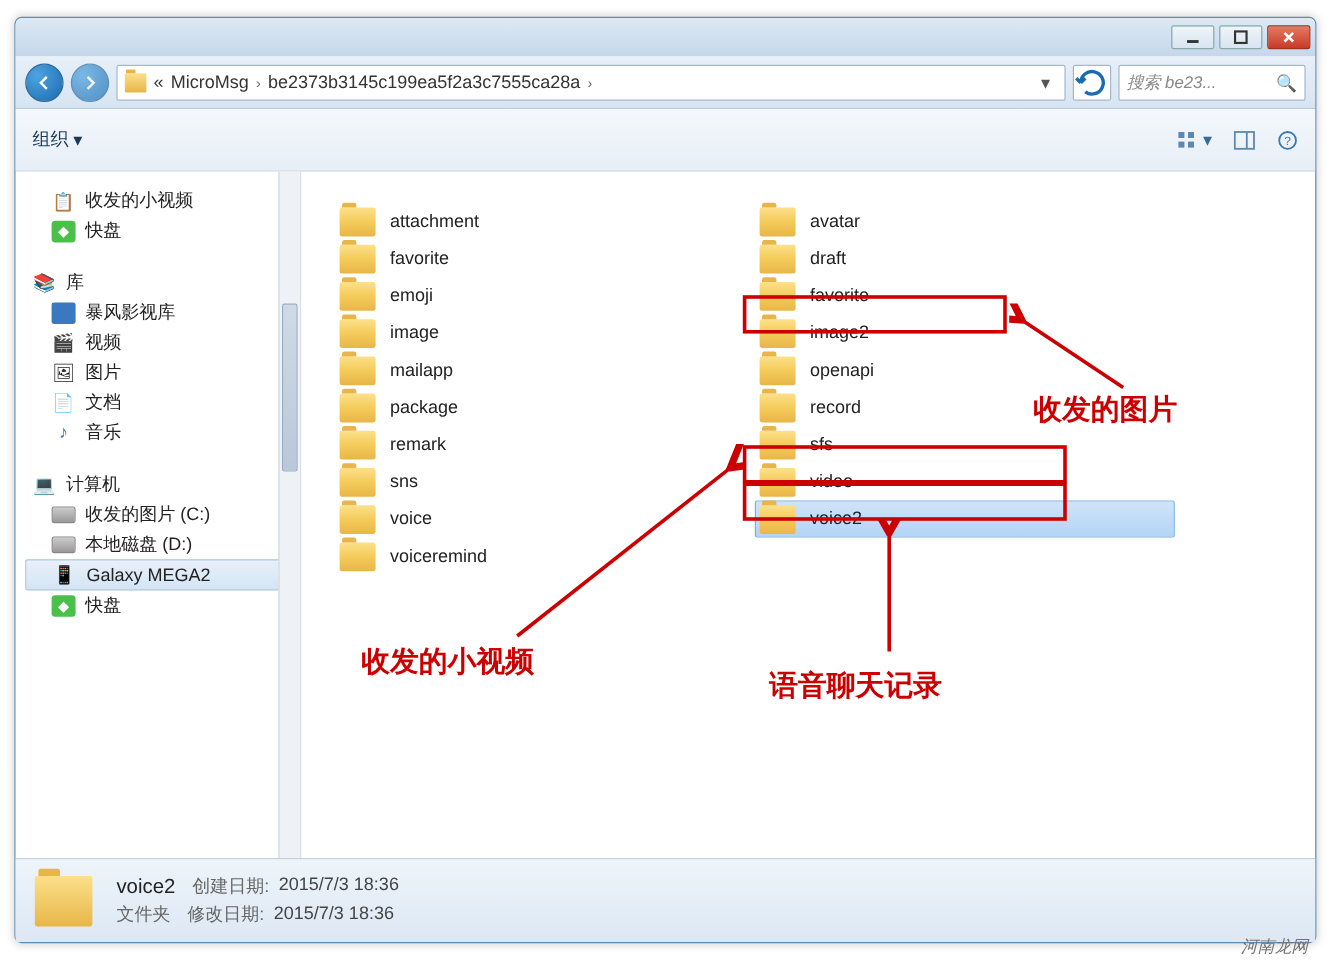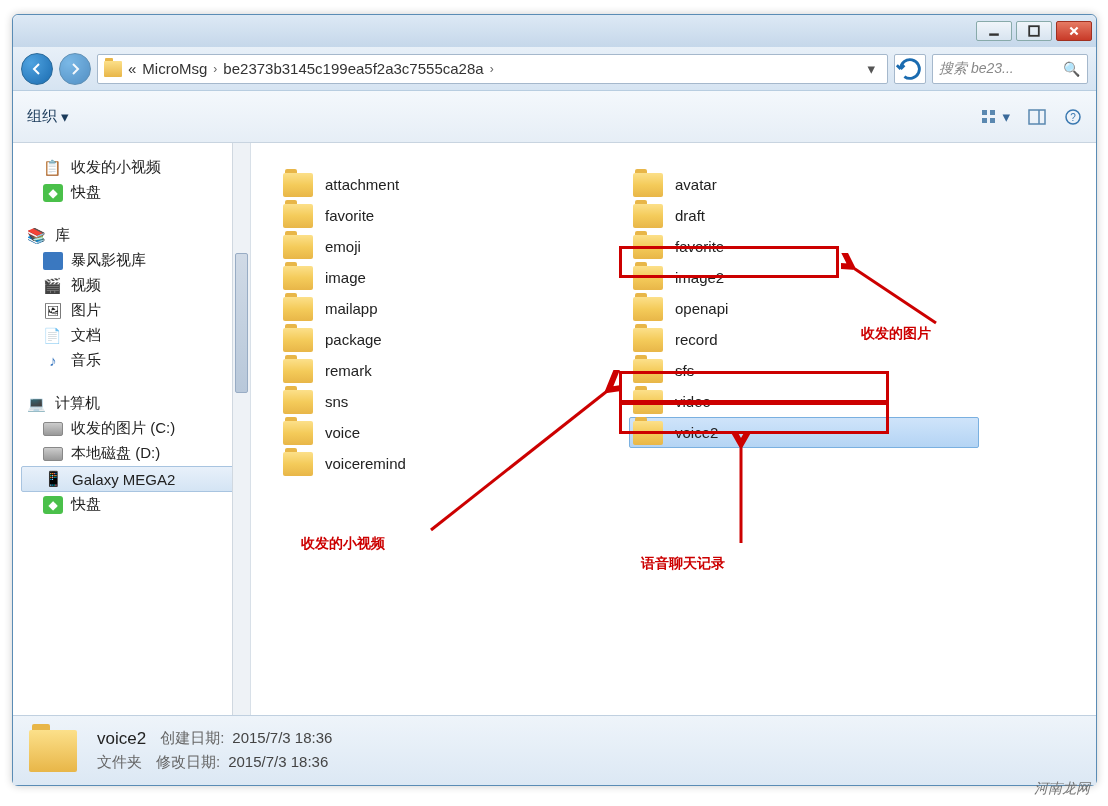--- a/index.html
+++ b/index.html
@@ -42,21 +42,21 @@
 
 .content { flex:1; display:flex; padding: 14px 0 0 28px; position:relative; overflow:visible;margin-top:12px;}
 .col { width: 350px; }
 .folder-row { display:flex; align-items:center; gap:12px; height:31px; font-size:15px; color:#222; padding-left:4px;}
 .folder-row.selected { background: linear-gradient(#cfe4fa,#b4d4f4); border:1px solid #7ab0e0; border-radius:2px; padding-left:3px;}
 .folder-icon { width:30px; height:24px; background: linear-gradient(#fce08a 0%, #f4cb5a 50%, #e8b648 100%); border-radius:2px; position:relative; flex-shrink:0;}
 .folder-icon::before { content:""; position:absolute; top:-4px; left:2px; width:12px; height:4px; background:#e8b648; border-radius:2px 2px 0 0;}
 
 .annot-box { position:absolute; border:3px solid #cc0000; pointer-events:none;}
 .annot-arrow { position:absolute; pointer-events:none; }
-.annot-text { position:absolute; font-size:14px; font-weight:bold; color:#cc0000; white-space:nowrap; pointer-events:none;}
+.annot-text { position:absolute; font-size:24px; font-weight:bold; color:#cc0000; white-space:nowrap; pointer-events:none;}
 
 .statusbar { height: 70px; background: linear-gradient(#eef4fa,#dce8f4); border-top:1px solid #c0d0e0; display:flex; align-items:center; padding:0 16px; font-size:15px; color:#444; gap:20px;}
 .status-icon { width:48px; height:42px; background: linear-gradient(#fce08a,#e8b648); border-radius:2px; position:relative;}
 .status-icon::before { content:""; position:absolute; top:-6px; left:3px; width:18px; height:6px; background:#e8b648; border-radius:2px 2px 0 0;}
 .status-text { display:flex; flex-direction:column; gap:4px;}
 .status-line { display:flex; gap:8px;}
 .status-label { color:#666;}
 .status-name { color:#222; font-size:17px; margin-right:6px;}
 
 .watermark { position:absolute; right:18px; bottom:8px; font-size:14px; color:#737373; font-style:italic;}

